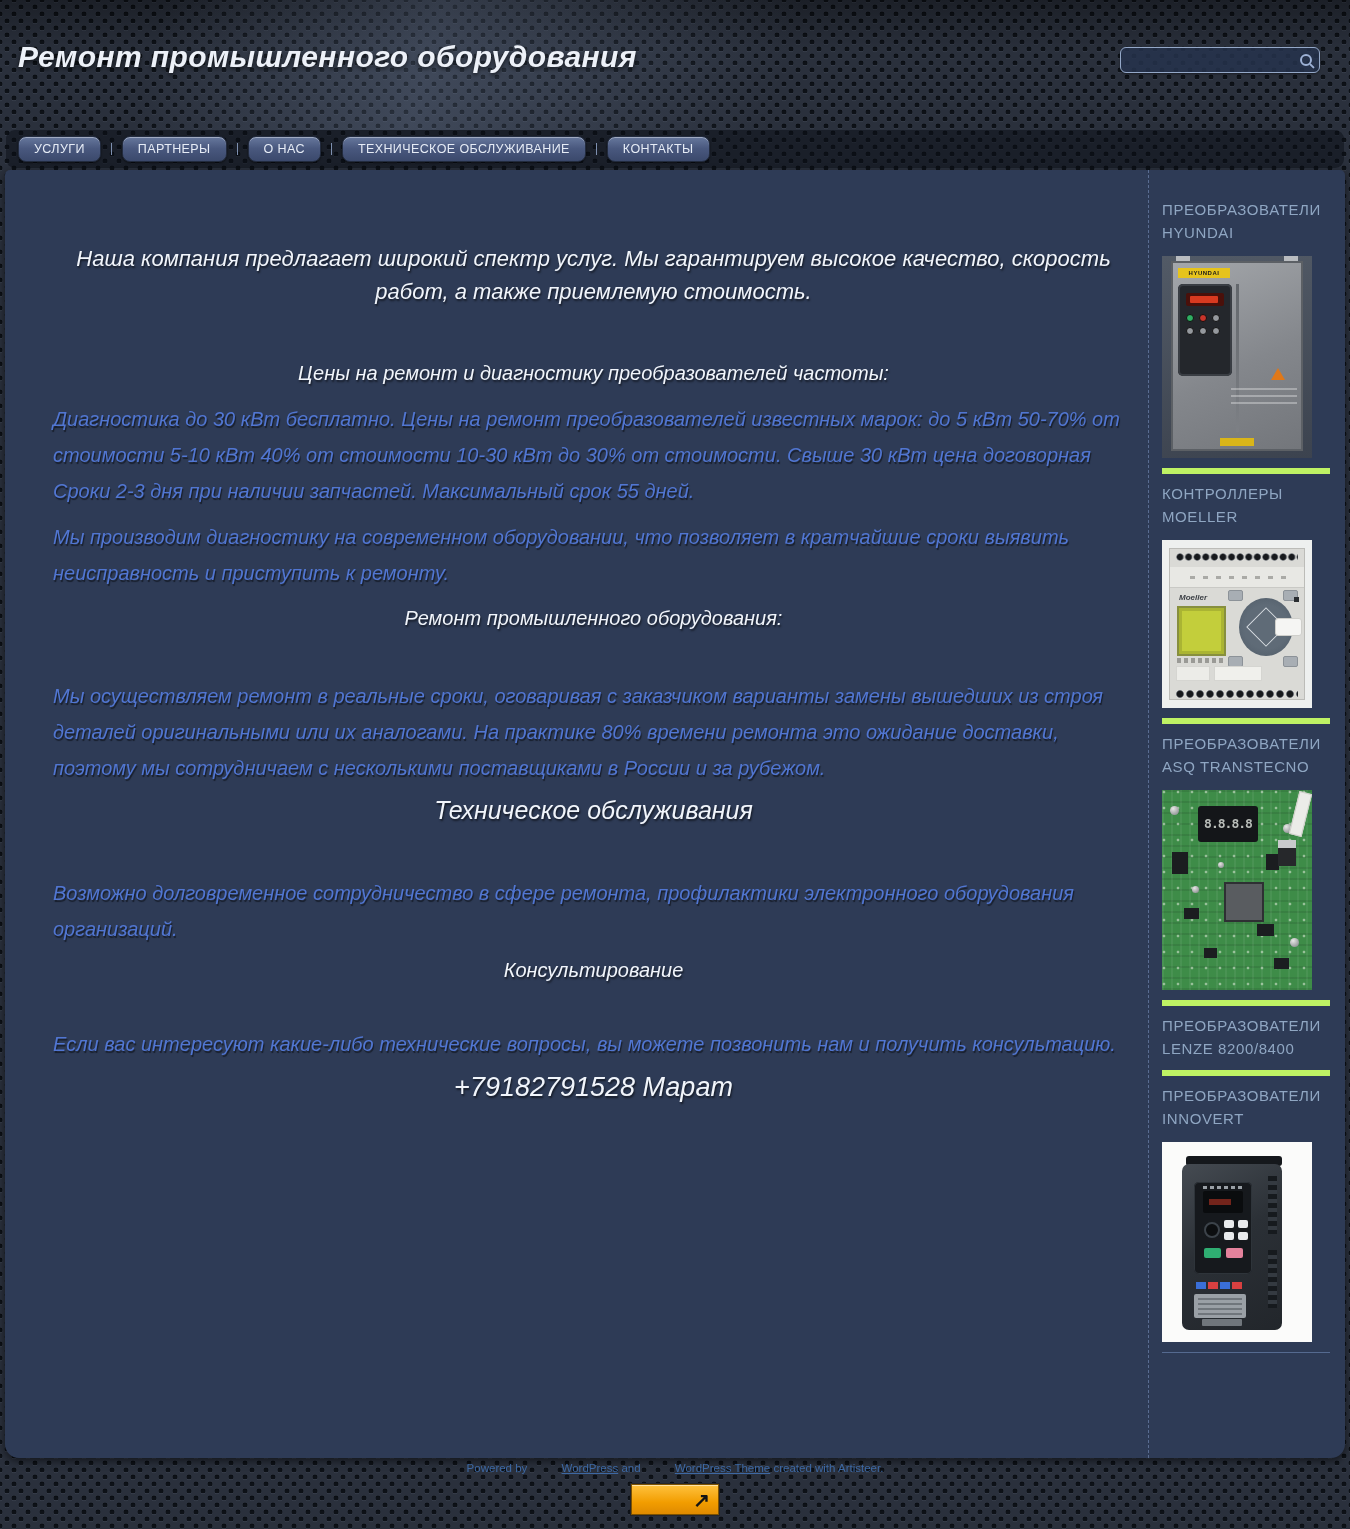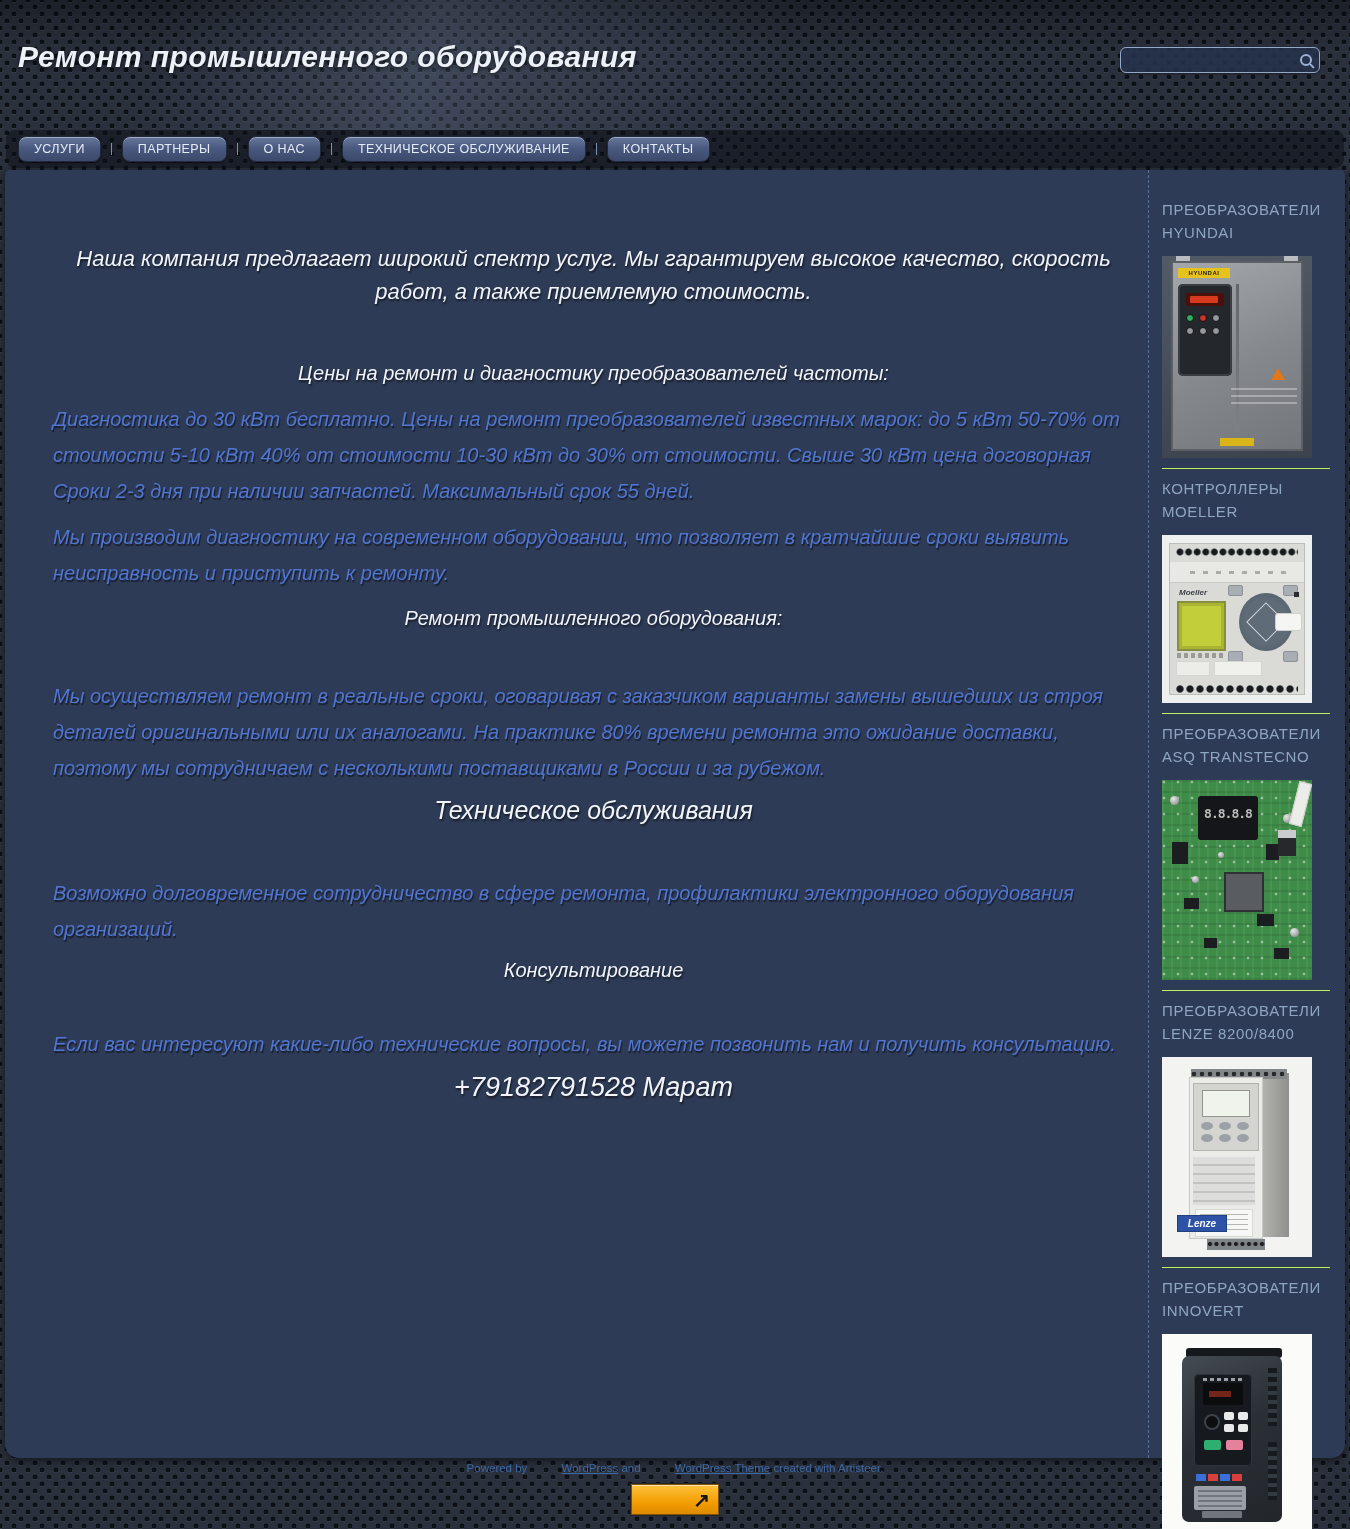--- a/index.html
+++ b/index.html
@@ -47,21 +47,21 @@
   .p-intro{font-size:22px;line-height:1.5;color:#f1f5fb;text-align:center;
     text-shadow:1px 2px 2px rgba(0,0,0,.55);padding-top:72px;}
   .p-head{font-size:20px;color:#f1f5fb;text-align:center;text-shadow:1px 2px 2px rgba(0,0,0,.55);}
   .p-head-lg{font-size:25px;color:#f1f5fb;text-align:center;text-shadow:1px 2px 2px rgba(0,0,0,.55);}
   .p-blue{font-size:20px;line-height:1.8;color:#5176d2;text-shadow:1px 2px 1px rgba(0,0,0,.5);}
   .p-phone{font-size:27px;color:#f1f5fb;text-align:center;text-shadow:1px 2px 2px rgba(0,0,0,.55);}
   
   .sidebar{position:absolute;left:1143px;top:0;width:196px;height:100%;box-sizing:border-box;
     border-left:1px dashed #5a6d92;padding:20px 0 0 13px;}
   .widget{padding:8px 0 10px;width:168px;}
-  .widget + .widget{border-top:1px solid #bef264;}
+  .widget + .widget{border-top:6px solid #bef264;}
   .widget:last-child{border-bottom:1px solid #556a90;}
   .w-title{font-size:15px;line-height:23px;color:#8fa6c2;letter-spacing:.6px;}
   .fig{position:relative;overflow:hidden;margin-top:12px;width:150px;}
   
   .f-hy{height:202px;background:linear-gradient(170deg,#525a66,#3c434f);}
   .f-hy .body{position:absolute;left:9px;top:5px;right:9px;bottom:7px;
     background:linear-gradient(155deg,#a4a7ab,#84878c 55%,#73767b);border:2px solid #5c6065;}
   .f-hy .brand{position:absolute;left:16px;top:12px;width:52px;height:10px;background:#e6c31c;
     color:#191919;font-weight:bold;font-size:6px;line-height:10px;text-align:center;letter-spacing:.5px;font-style:normal;}
   .f-hy .panel{position:absolute;left:16px;top:28px;width:54px;height:92px;background:#24272c;
@@ -105,21 +105,21 @@
   .f-mo .term-bot{position:absolute;left:14px;bottom:8px;right:14px;height:11px;
     background-image:radial-gradient(circle at 4px 5px,#17191c 2.8px,#70747a 3.6px,transparent 4.2px);
     background-size:10px 11px;background-repeat:repeat-x;}
   
   .f-asq{height:200px;background-color:#3e8c48;
     background-image:repeating-linear-gradient(90deg,rgba(255,255,255,.06) 0 2px,transparent 2px 9px),
       repeating-linear-gradient(0deg,rgba(0,0,0,.09) 0 2px,transparent 2px 11px);}
   .f-asq .solder{position:absolute;inset:0;
     background-image:radial-gradient(circle at 2px 2px,rgba(225,235,220,.55) 1.1px,transparent 1.7px);
     background-size:14px 16px;}
-  .f-asq .disp{position:absolute;left:36px;top:16px;width:60px;height:44px;background:#141619;border-radius:3px;
+  .f-asq .disp{position:absolute;left:36px;top:16px;width:60px;height:36px;background:#141619;border-radius:3px;
     color:#b9bdb9;font-family:"DejaVu Sans Mono",monospace;font-size:13px;font-weight:bold;
     line-height:36px;text-align:center;letter-spacing:-1px;}
   .f-asq .ic{position:absolute;background:#1b1d20;}
   .f-asq .cpu{position:absolute;left:62px;top:92px;width:36px;height:36px;background:#595c60;border:2px solid #2e3033;}
   .f-asq .cap{position:absolute;border-radius:50%;background:radial-gradient(circle at 35% 30%,#e8e8e6,#9a9c9e 72%);}
   .f-asq .lbl{position:absolute;right:5px;top:2px;width:11px;height:42px;background:#ecece8;
     border:1px solid #cfcfc9;transform:rotate(14deg);}
   .f-asq .tr{position:absolute;left:116px;top:50px;width:18px;height:26px;
     background:linear-gradient(#c9cbcd 0 32%,#26282b 32%);}
   
@@ -290,40 +290,20 @@
           <div class="cap" style="left:56px;top:72px;width:6px;height:6px;"></div>
           <div class="cap" style="left:128px;top:148px;width:9px;height:9px;"></div>
           <div class="lbl"></div>
           <div class="tr"></div>
         </div>
       </div>
 
       <div class="widget">
         <div class="w-title">ПРЕОБРАЗОВАТЕЛИ</div>
         <div class="w-title">LENZE 8200/8400</div>
-        <div class="fig f-lz">
-          <div class="side"></div>
-          <div class="topbar"></div>
-          <div class="body"></div>
-          <div class="kp">
-            <div class="lcd"></div>
-            <div class="obs">
-              <span></span>
-                <span></span>
-                <span></span>
-                <span></span>
-                <span></span>
-                <span></span>
-            </div>
-          </div>
-          <div class="vents"></div>
-          <div class="lab"></div>
-          <div class="logo">Lenze</div>
-          <div class="terms"></div>
-        </div>
       </div>
 
       <div class="widget">
         <div class="w-title">ПРЕОБРАЗОВАТЕЛИ</div>
         <div class="w-title">INNOVERT</div>
         <div class="fig f-in">
           <div class="top"></div>
           <div class="body"></div>
           <div class="ventcol" style="left:106px;top:34px;height:58px;"></div>
           <div class="ventcol" style="left:106px;top:108px;height:58px;"></div>

